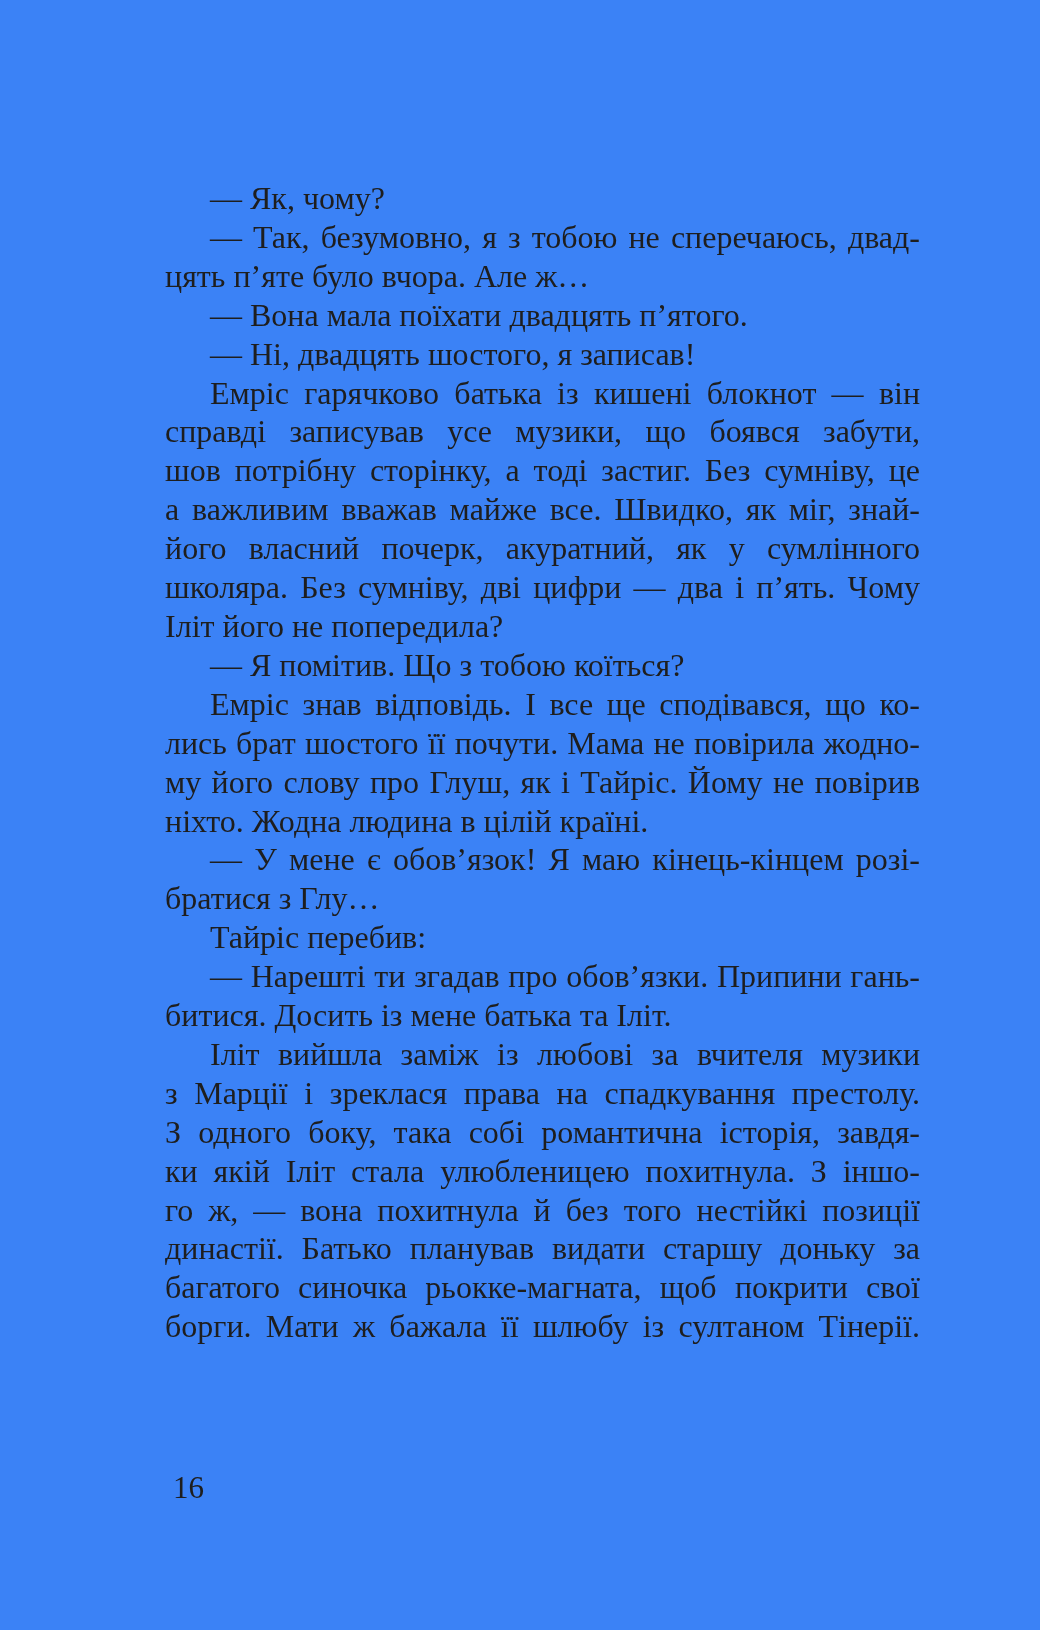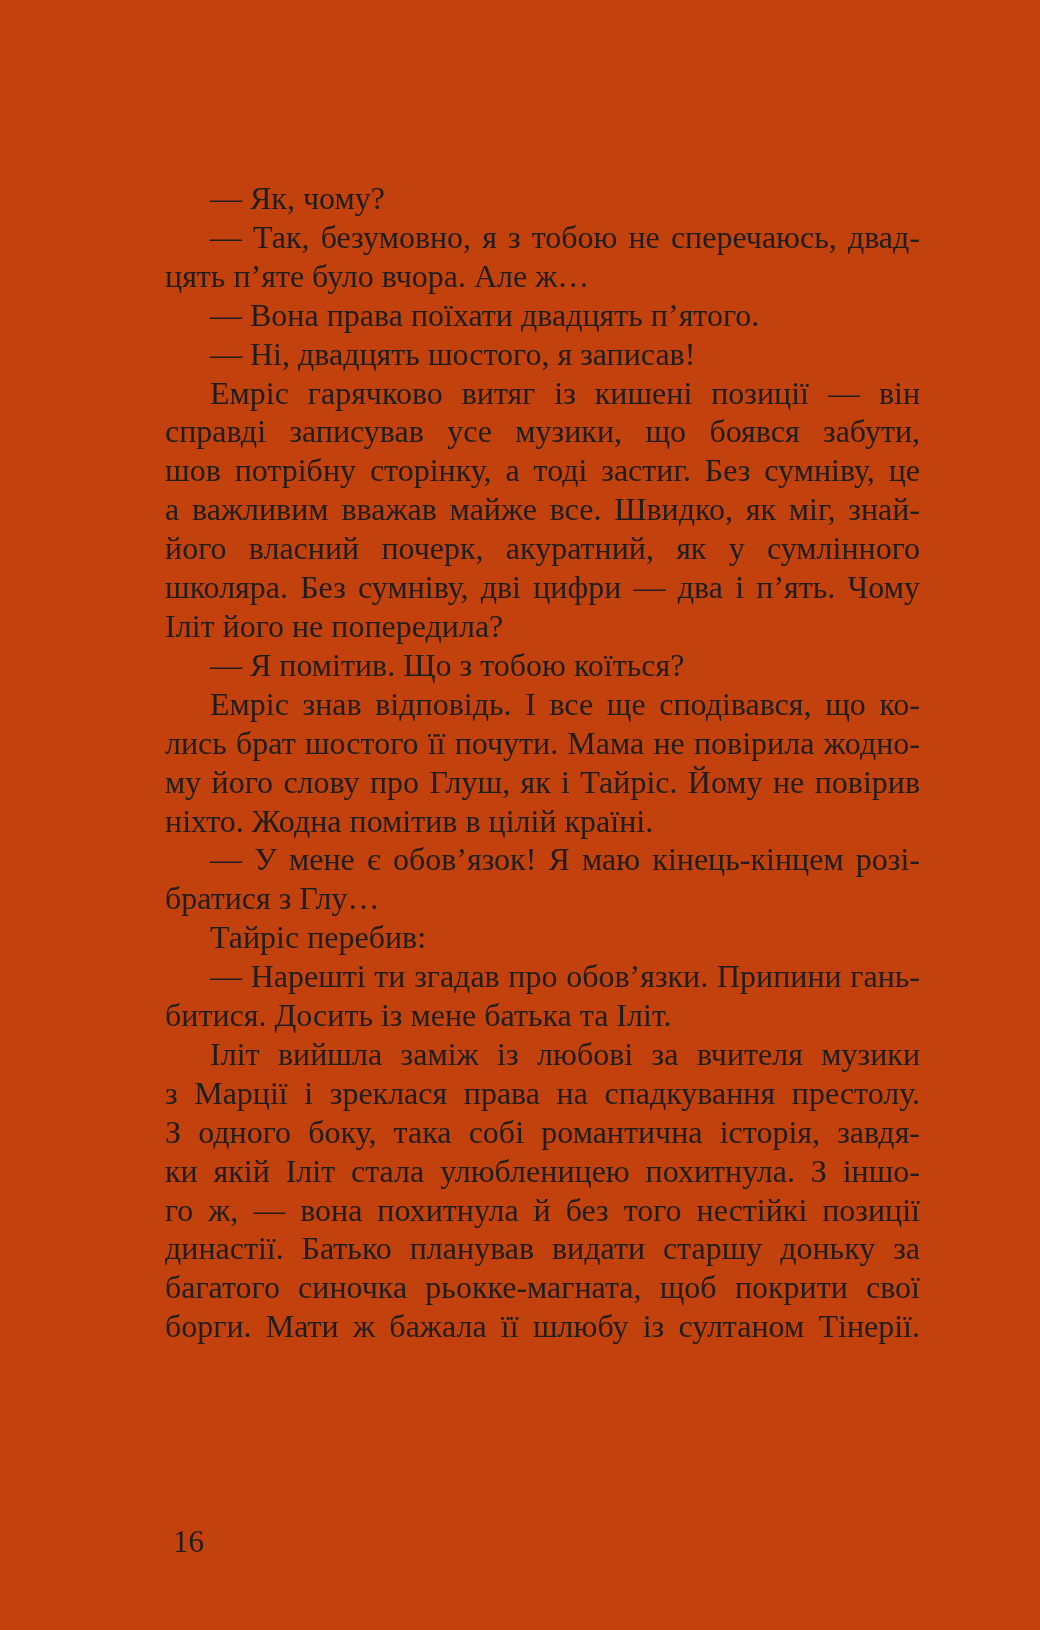--- a/index.html
+++ b/index.html
@@ -3,21 +3,21 @@
 <meta charset="utf-8">
 <style>
   html, body {
     margin: 0;
     padding: 0;
   }
   .page {
     position: relative;
     width: 1040px;
     height: 1630px;
-    background: #c2410c;
+    background: #3b82f6;
     overflow: hidden;
   }
   .text-block {
     position: absolute;
     left: 165px;
     top: 179px;
     width: 755px;
     font-family: "Liberation Serif", serif;
     font-size: 32px;
     line-height: 38.9px;
@@ -31,49 +31,49 @@
   .line.j {
     text-align: justify;
     text-align-last: justify;
   }
   .line.ind {
     padding-left: 45px;
   }
   .page-num {
     position: absolute;
     left: 173px;
-    top: 1524px;
+    top: 1470px;
     font-family: "Liberation Serif", serif;
     font-size: 31px;
     line-height: 36px;
     color: #1e1e1e;
   }
 </style>
 </head>
 <body>
 
 <div class="page">
   <div class="text-block">
       <div class="line ind">— Як, чому?</div>
       <div class="line ind j">— Так, безумовно, я з тобою не сперечаюсь, двад-</div>
       <div class="line">цять п’яте було вчора. Але ж…</div>
-      <div class="line ind">— Вона права поїхати двадцять п’ятого.</div>
+      <div class="line ind">— Вона мала поїхати двадцять п’ятого.</div>
       <div class="line ind">— Ні, двадцять шостого, я записав!</div>
-      <div class="line ind j">Емріс гарячково витяг із кишені позиції — він</div>
+      <div class="line ind j">Емріс гарячково батька із кишені блокнот — він</div>
       <div class="line j">справді записував усе музики, що боявся забути,</div>
       <div class="line j">шов потрібну сторінку, а тоді застиг. Без сумніву, це</div>
       <div class="line j">а важливим вважав майже все. Швидко, як міг, знай-</div>
       <div class="line j">його власний почерк, акуратний, як у сумлінного</div>
       <div class="line j">школяра. Без сумніву, дві цифри — два і п’ять. Чому</div>
       <div class="line">Іліт його не попередила?</div>
       <div class="line ind">— Я помітив. Що з тобою коїться?</div>
       <div class="line ind j">Емріс знав відповідь. І все ще сподівався, що ко-</div>
       <div class="line j">лись брат шостого її почути. Мама не повірила жодно-</div>
       <div class="line j">му його слову про Глуш, як і Тайріс. Йому не повірив</div>
-      <div class="line">ніхто. Жодна помітив в цілій країні.</div>
+      <div class="line">ніхто. Жодна людина в цілій країні.</div>
       <div class="line ind j">— У мене є обов’язок! Я маю кінець-кінцем розі-</div>
       <div class="line">братися з Глу…</div>
       <div class="line ind">Тайріс перебив:</div>
       <div class="line ind j">— Нарешті ти згадав про обов’язки. Припини гань-</div>
       <div class="line">битися. Досить із мене батька та Іліт.</div>
       <div class="line ind j">Іліт вийшла заміж із любові за вчителя музики</div>
       <div class="line j">з Марції і зреклася права на спадкування престолу.</div>
       <div class="line j">З одного боку, така собі романтична історія, завдя-</div>
       <div class="line j">ки якій Іліт стала улюбленицею похитнула. З іншо-</div>
       <div class="line j">го ж, — вона похитнула й без того нестійкі позиції</div>

